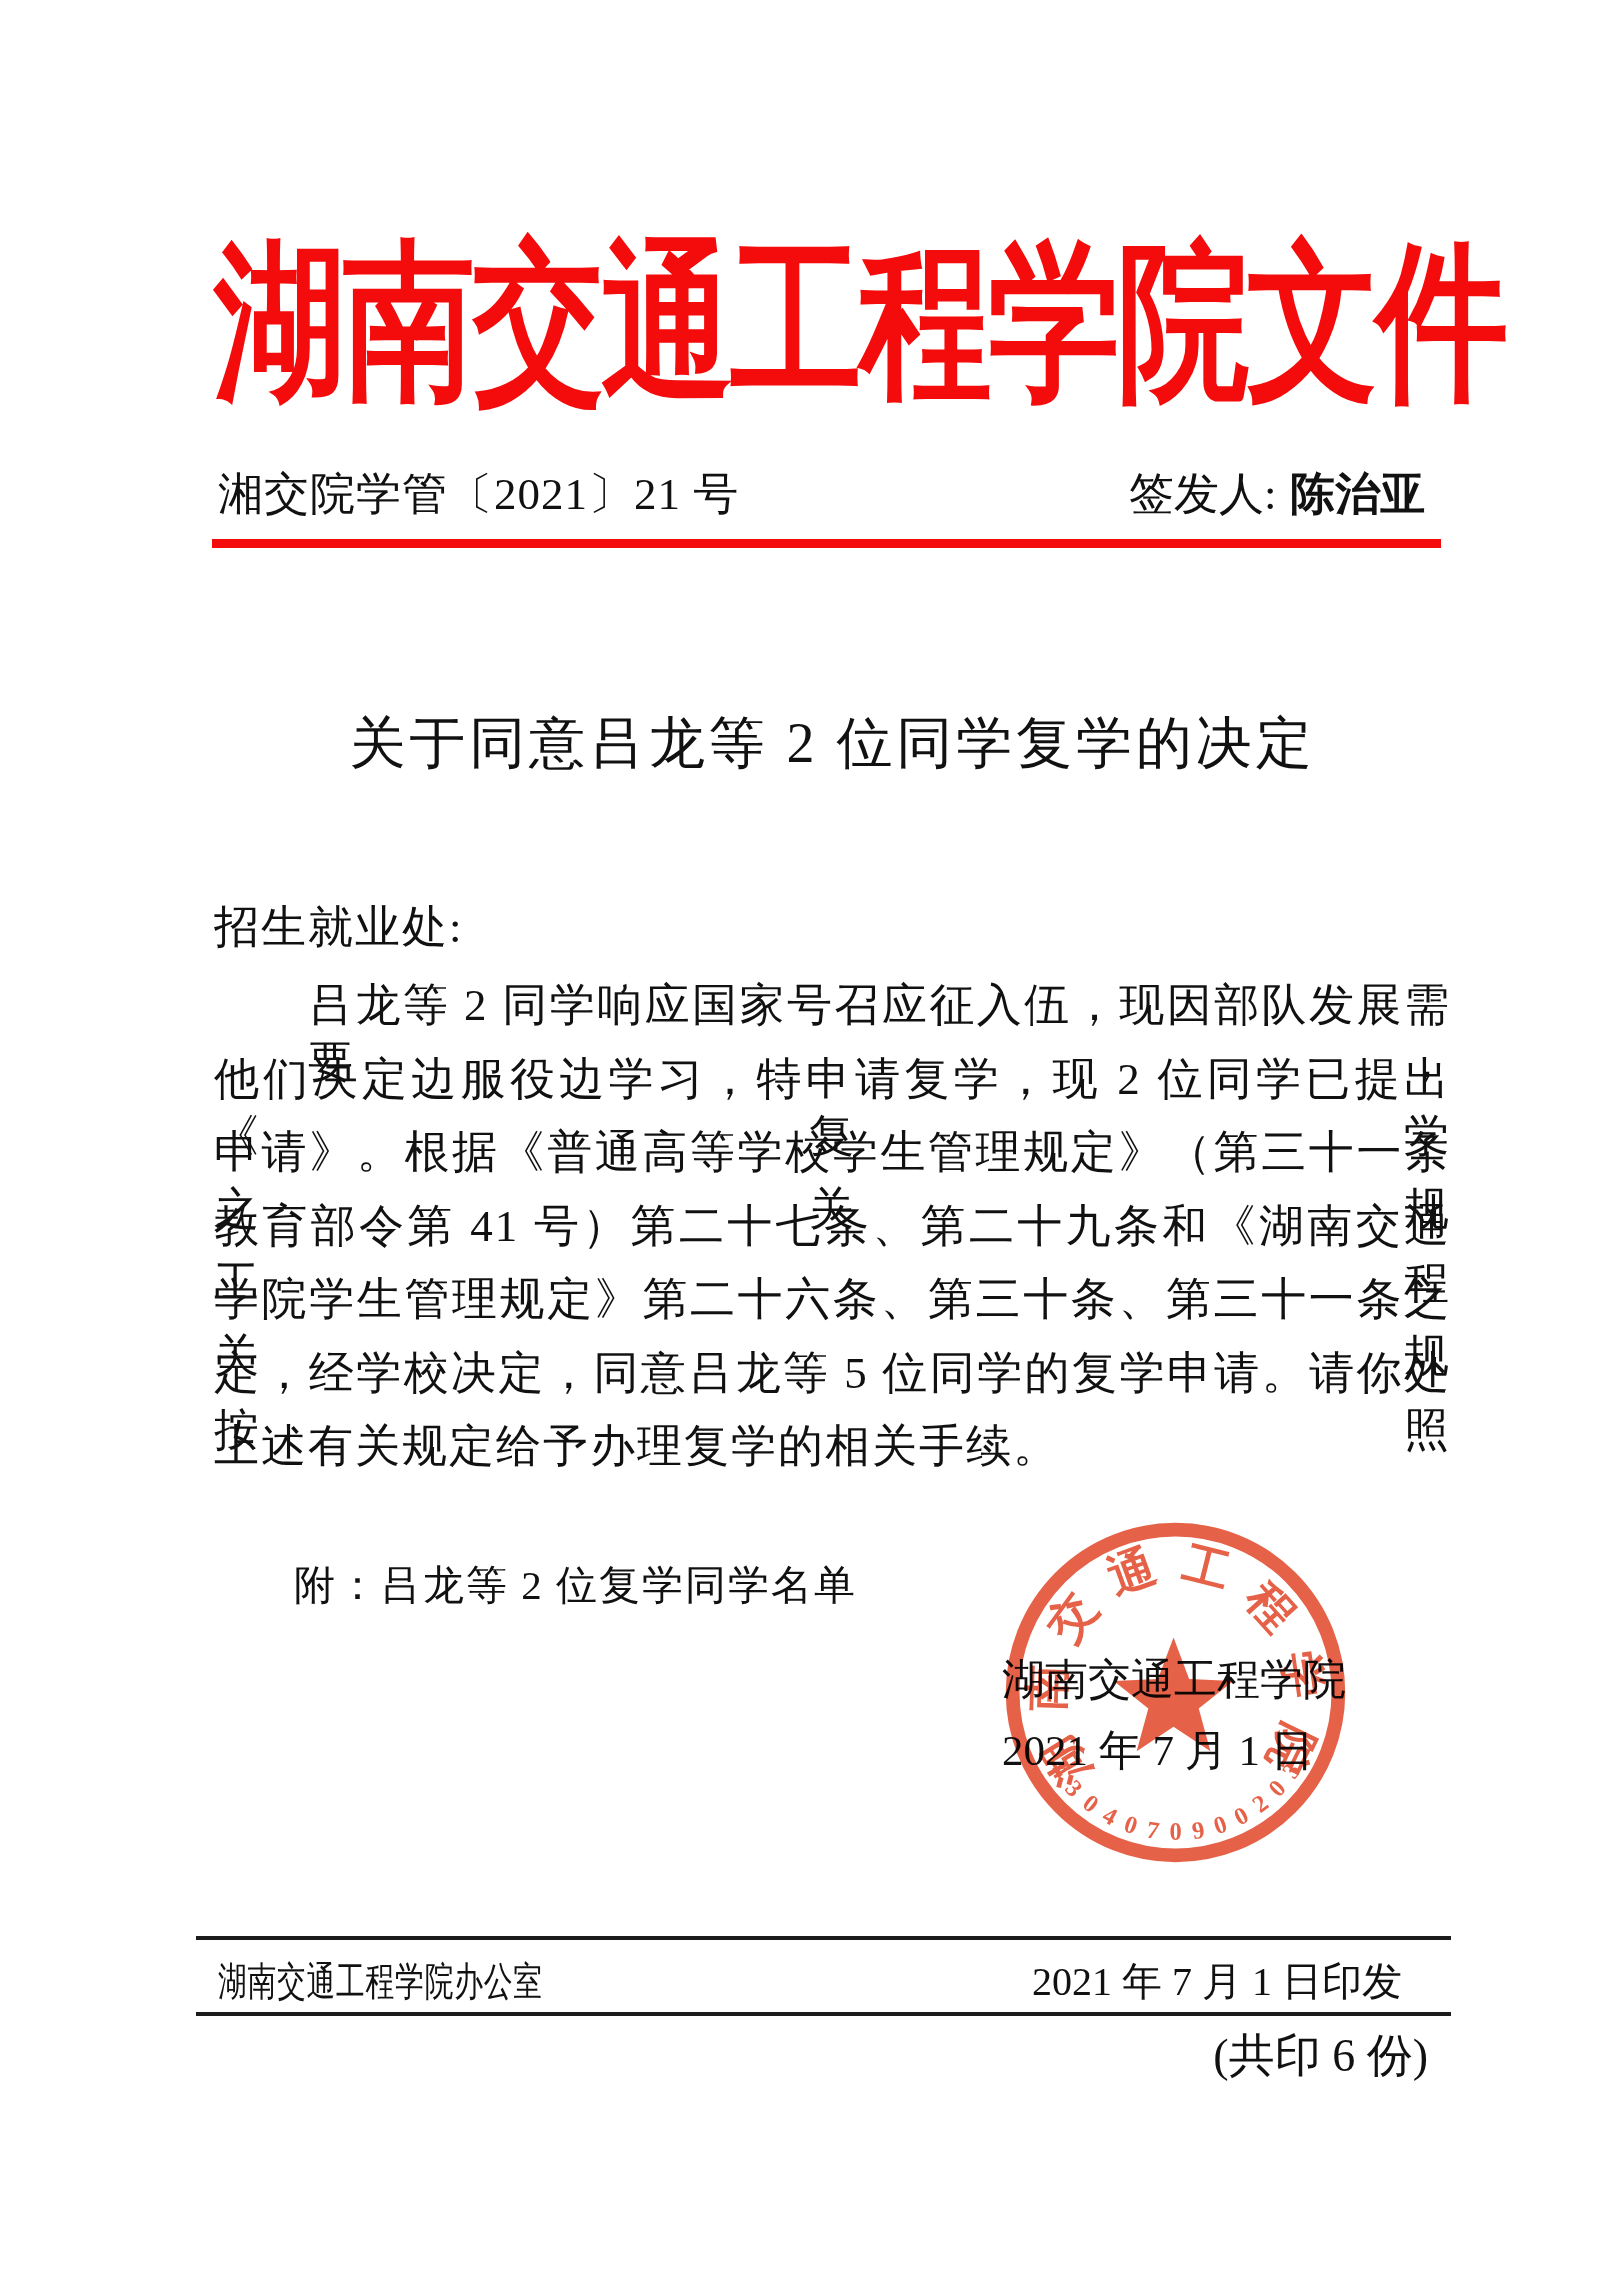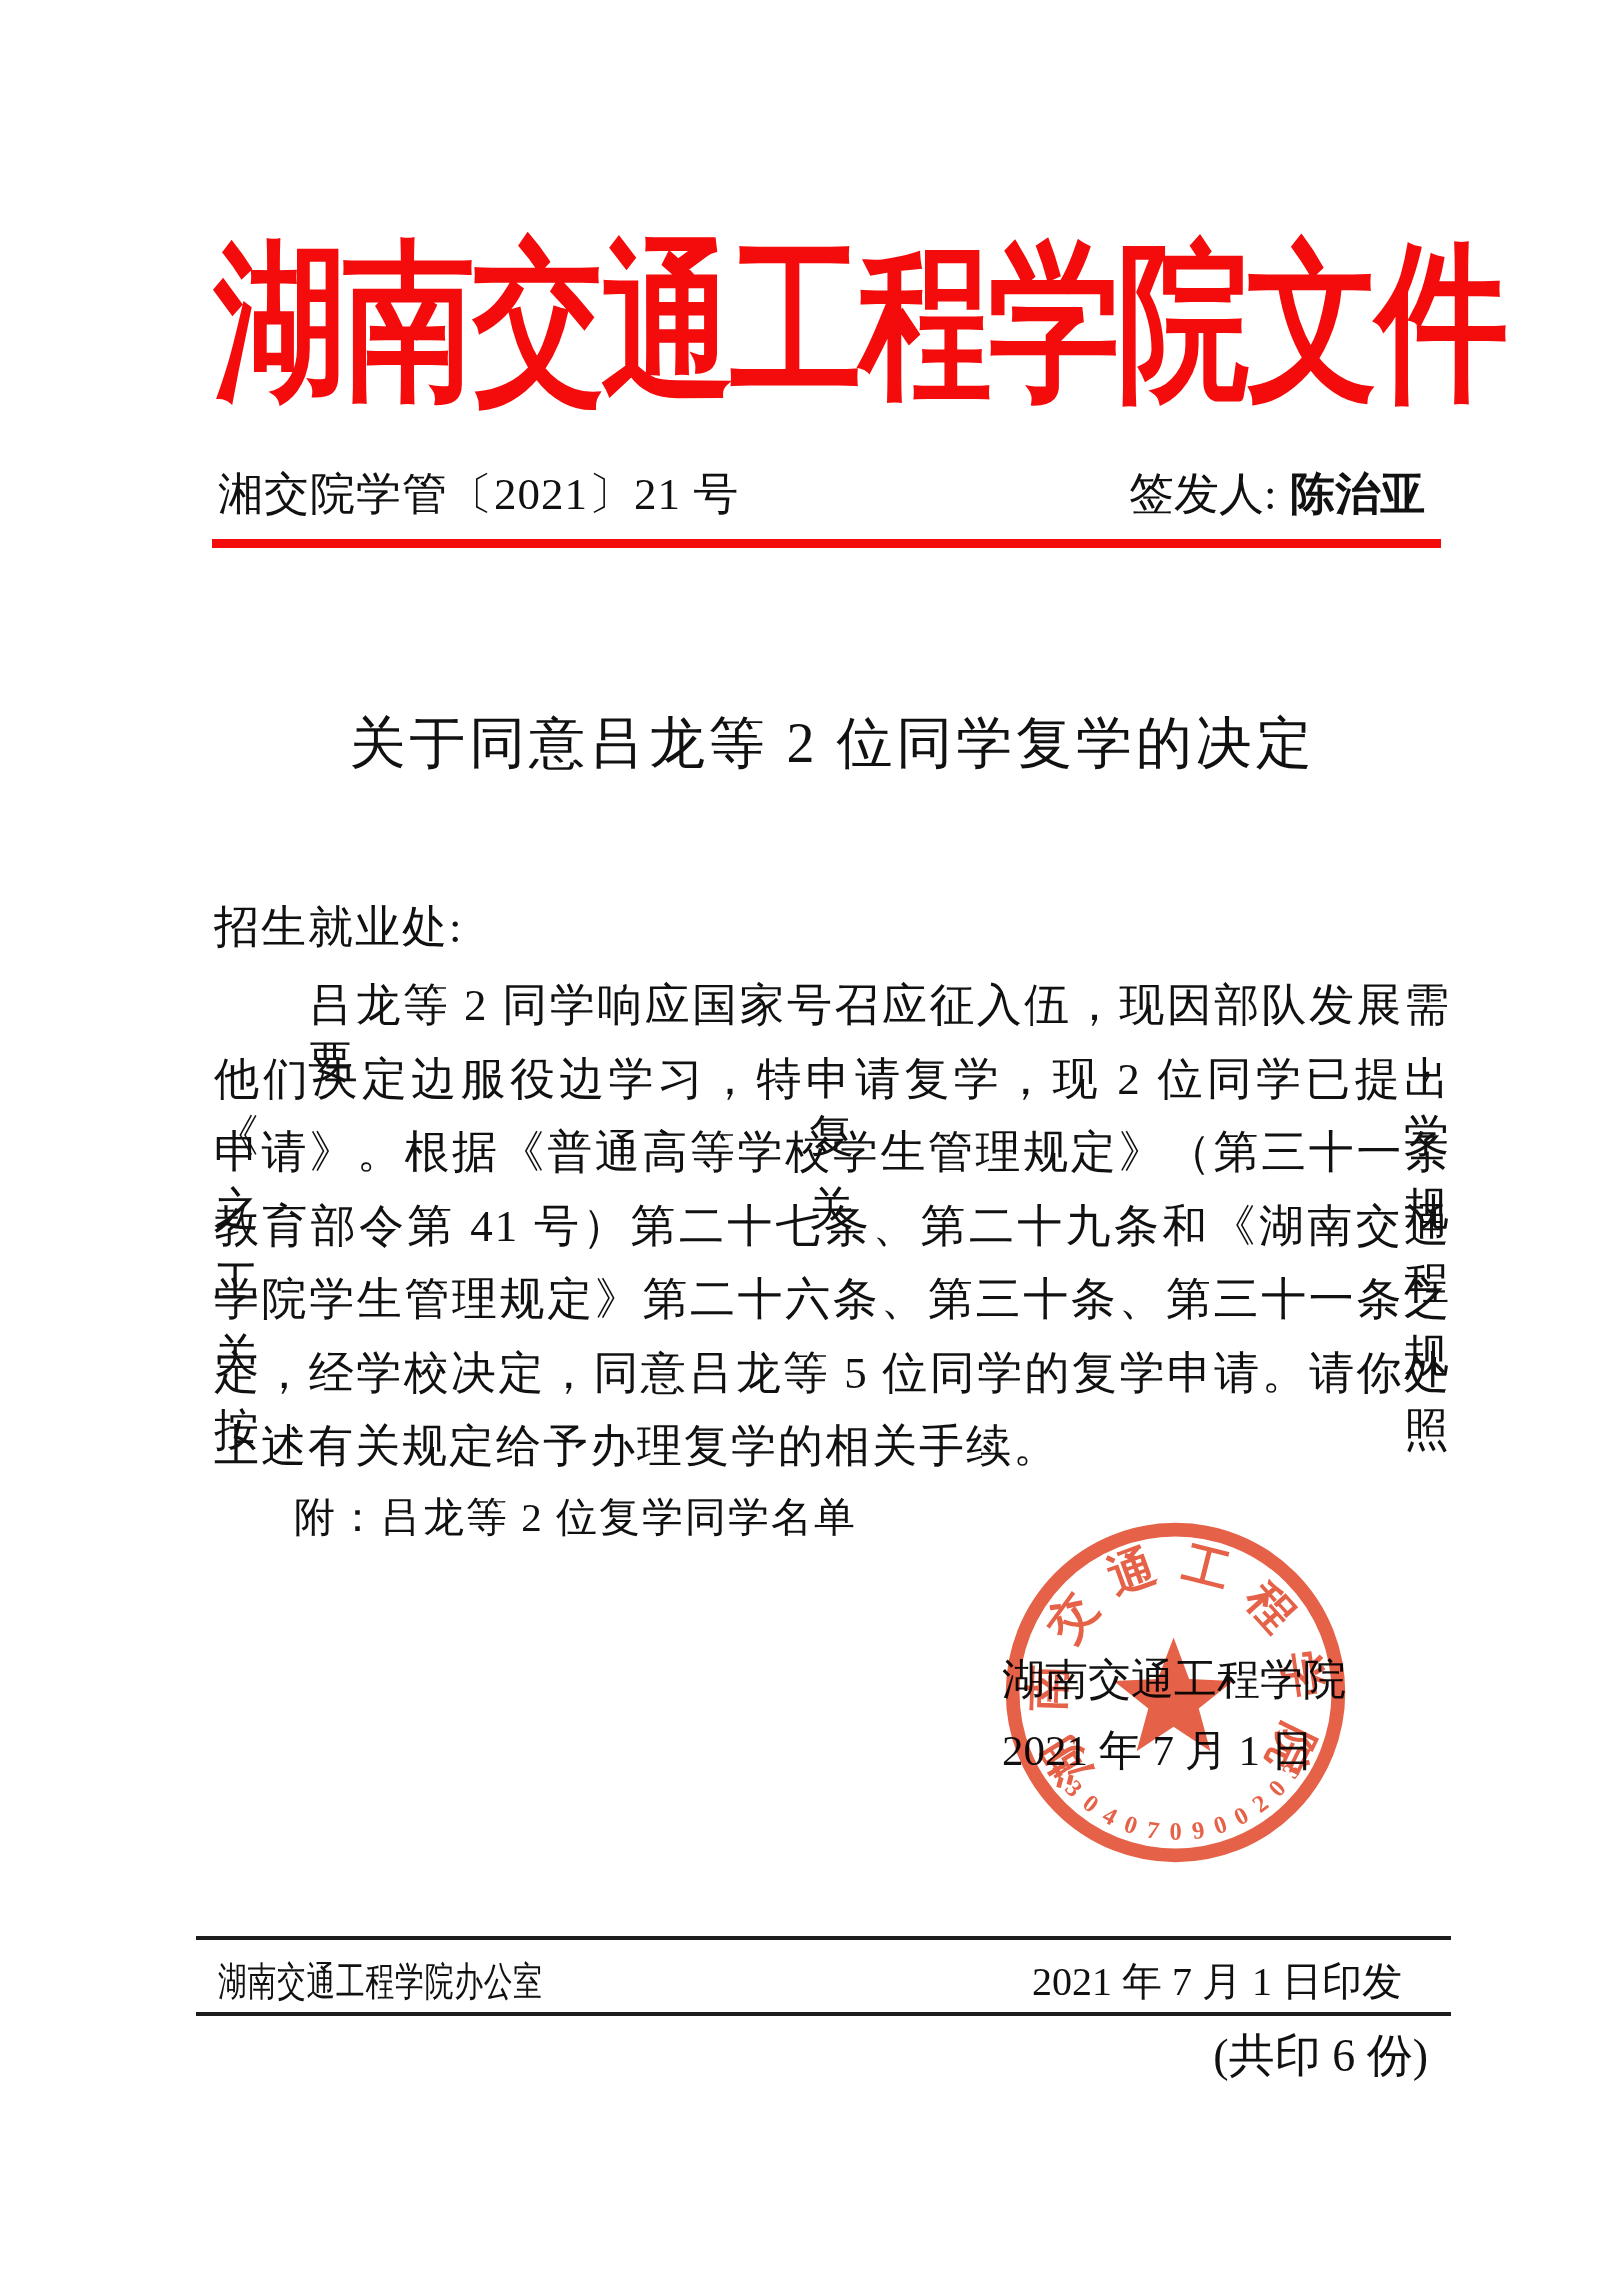--- a/index.html
+++ b/index.html
@@ -27,21 +27,21 @@
   .bodyline{left:214px;width:1237px;font-size:45px;line-height:57px;letter-spacing:2px;white-space:nowrap;box-sizing:border-box;}
   .just{text-align:justify;text-align-last:justify;white-space:normal;}
   #salutation{top:899px;}
   #bl0{top:977px;padding-left:94px;}
   #bl1{top:1051px;}
   #bl2{top:1124px;}
   #bl3{top:1198px;}
   #bl4{top:1271px;}
   #bl5{top:1345px;}
   #bl6{top:1418px;}
-  #attachment{top:1490px;left:294px;font-size:41px;letter-spacing:2px;white-space:nowrap;}
+  #attachment{top:1558px;left:294px;font-size:41px;letter-spacing:2px;white-space:nowrap;}
   
   #sig-org{top:1651px;left:1002px;font-size:43px;white-space:nowrap;}
   #sig-date{top:1722px;left:1002px;font-size:43px;white-space:nowrap;}
   
   #seal{top:1511px;left:994px;width:363px;height:363px;mix-blend-mode:multiply;opacity:.88;}
   #seal svg{display:block;}
   .seal-char{font-family:"Liberation Serif","DejaVu Serif",serif;font-size:47px;font-weight:700;
     text-anchor:middle;dominant-baseline:central;}
   .seal-digit{font-family:"Liberation Serif","DejaVu Serif",serif;font-size:25px;font-weight:700;
     text-anchor:middle;dominant-baseline:central;}

